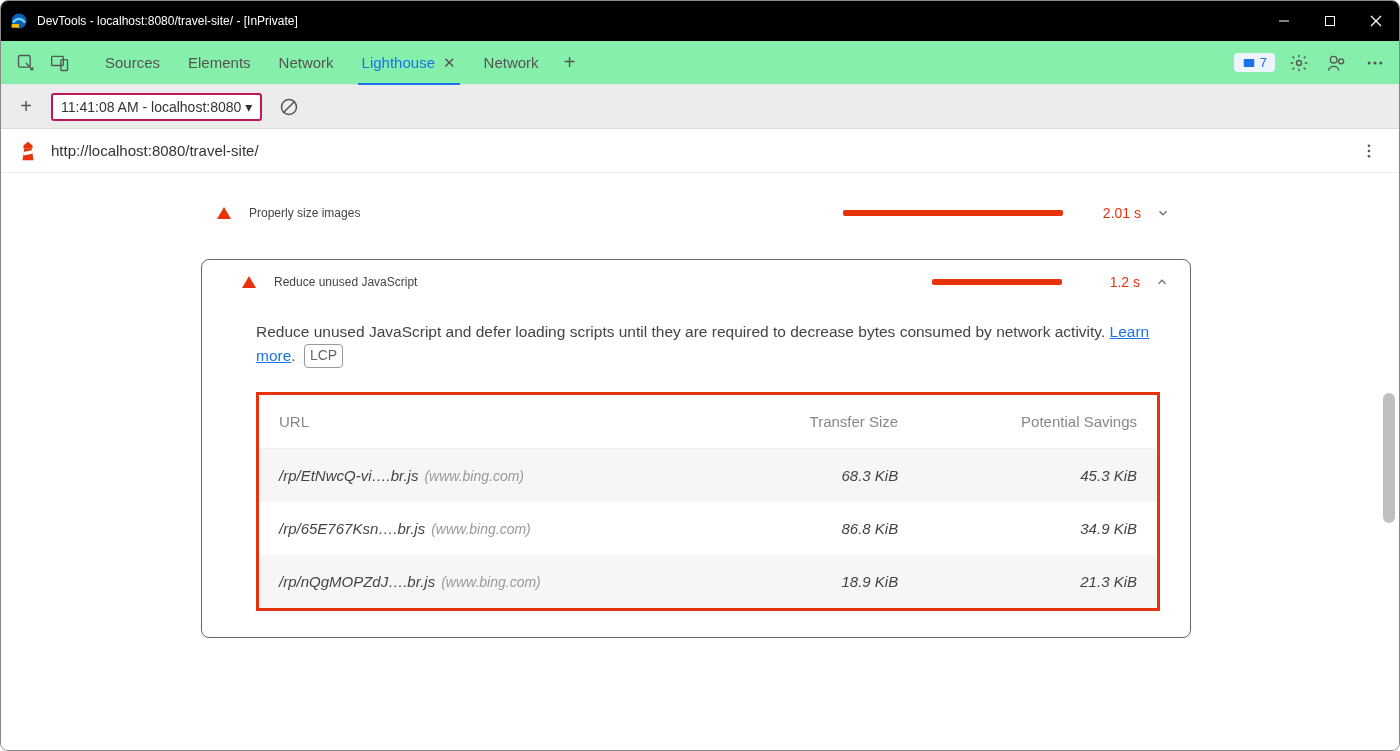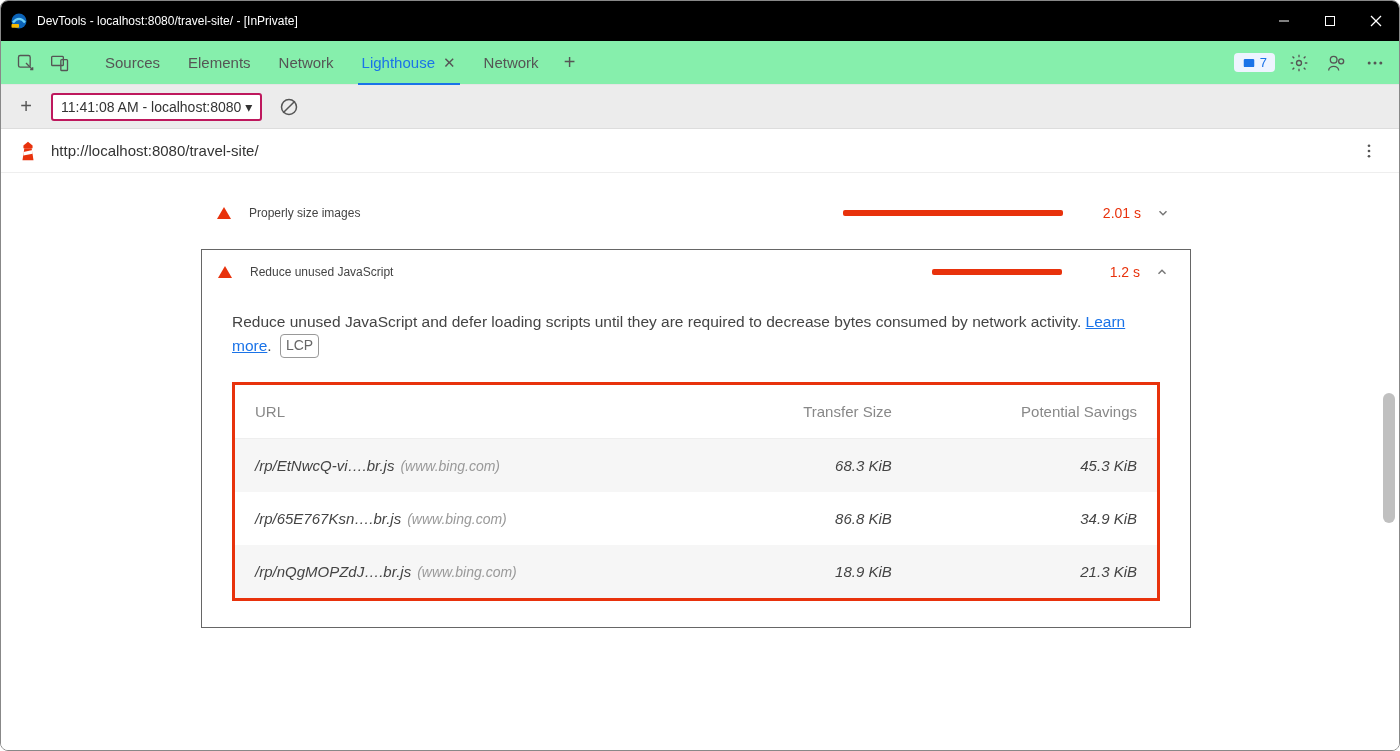--- a/index.html
+++ b/index.html
@@ -37,21 +37,21 @@
 .content-area { position: relative; height: calc(751px - 40px - 44px - 44px - 44px); overflow: hidden; background:#fff; }
 .inner { margin-left: 200px; width: 990px; padding-top: 18px; }
 
 .audit-row { display: flex; align-items: center; height: 44px; padding: 0 16px; }
 .tri { width: 0; height: 0; border-left: 7px solid transparent; border-right: 7px solid transparent; border-bottom: 12px solid #e8320c; margin-right: 18px; }
 .audit-title { font-size: 12px; color: #444; flex: 1; }
 .red-bar { height: 6px; background: #e8320c; border-radius: 2px; }
 .audit-time { color: #e8320c; font-size: 14px; margin-left: 24px; width: 54px; text-align:right; }
 .chev { width: 24px; display:flex; align-items:center; justify-content:center; margin-left:10px; color:#555; }
 
-.audit-box { border: 1px solid #666; border-radius: 0; margin-top: 14px; }
+.audit-box { border: 1px solid #666; border-radius: 8px; margin-top: 24px; padding-left: 24px; }
 .audit-box .audit-row { border-bottom: 1px solid transparent; }
 .audit-desc { padding: 16px 30px 10px 30px; font-size: 15.5px; color: #444; line-height: 1.55; }
 .audit-desc a { color: #1a73e8; text-decoration: underline; }
 .lcp-badge { display:inline-block; border:1px solid #999; border-radius:4px; padding:0 5px; font-size:14px; color:#666; margin-left:4px; vertical-align: 1px; }
 
 .table-wrap { margin: 14px 30px 26px 30px; border: 3px solid #e8320c; }
 .tbl { width: 100%; border-collapse: collapse; }
 .tbl th, .tbl td { padding: 18px 20px; text-align: left; font-size: 15px; }
 .tbl th { color: #888; font-weight: 400; border-bottom: 1px solid #eee; }
 .tbl th.right, .tbl td.right { text-align: right; }

